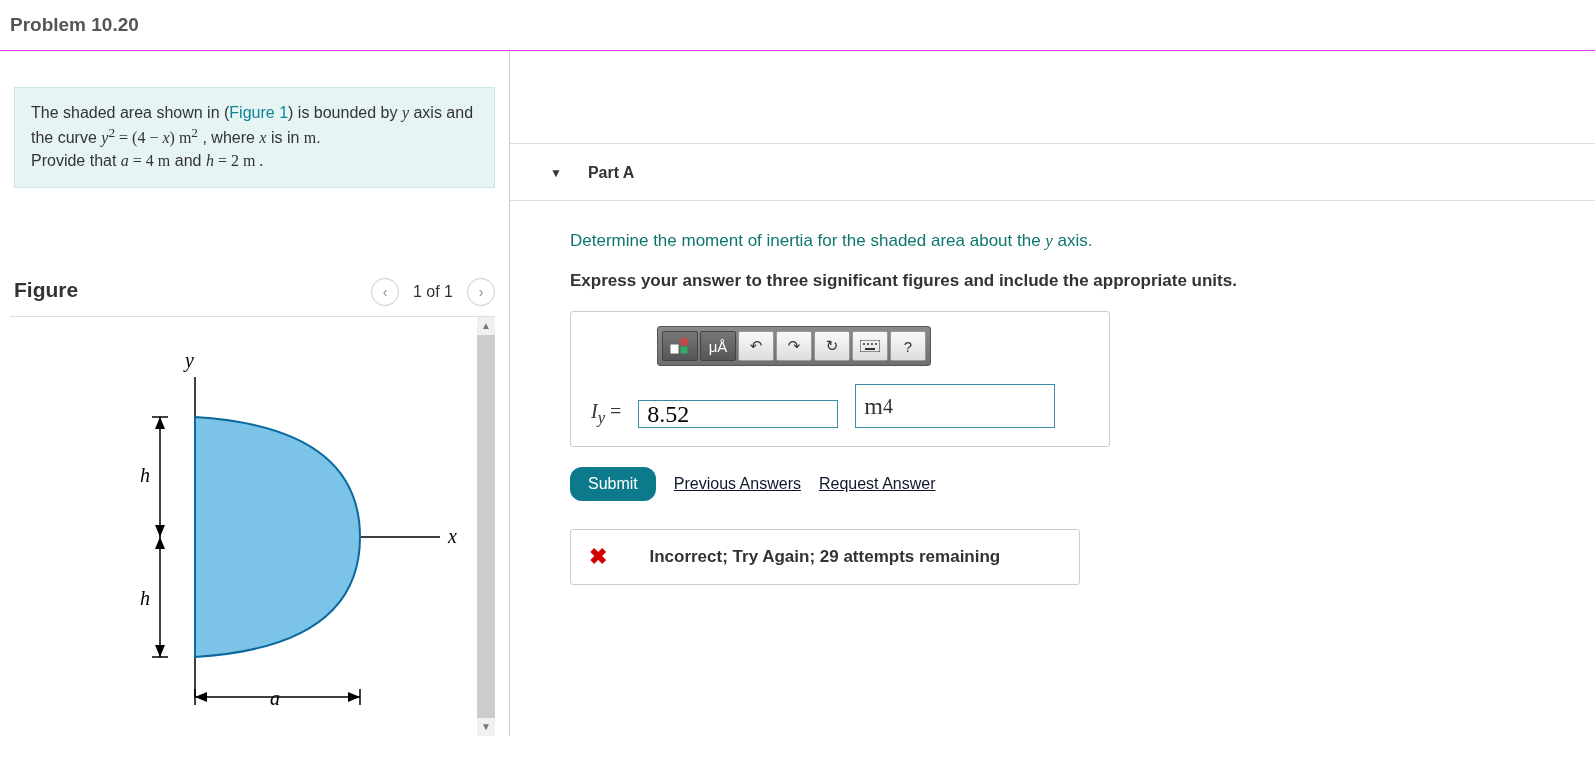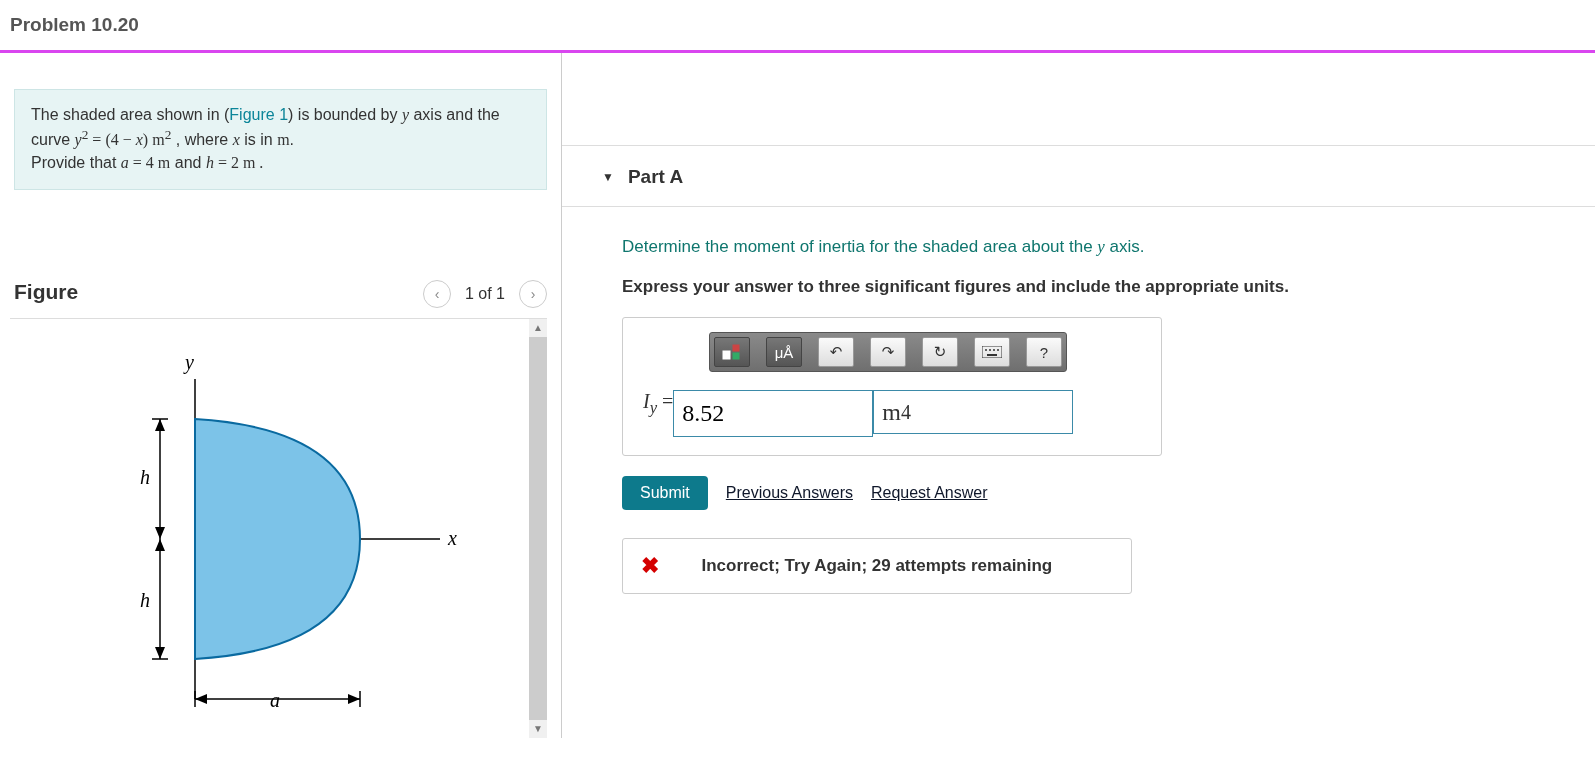--- a/index.html
+++ b/index.html
@@ -1,50 +1,50 @@
 <!DOCTYPE html>
 <html><head>
 <meta charset="utf-8">
 <style>
 * { box-sizing: border-box; margin: 0; padding: 0; }
 body { font-family: Arial, Helvetica, sans-serif; color: #333; background: #fff; width: 1595px; }
-.header { padding: 14px 10px 14px 10px; border-bottom: 3px solid #d946ef; }
+.header { padding: 14px 10px 14px 10px; border-bottom: 1px solid #d946ef; }
 .header h1 { font-size: 19px; font-weight: bold; color: #555; }
 .container { display: flex; }
-.left { width: 562px; border-right: 1px solid #ccc; padding: 0; }
+.left { width: 510px; border-right: 1px solid #ccc; padding: 0; }
 .right { flex: 1; padding: 0; }
 .problem-box { background: #e7f4f4; border: 1px solid #cde5e5; margin: 36px 14px 0 14px; padding: 14px 16px; font-size: 16px; line-height: 1.4; color: #333; }
 .problem-box .link { color: #0c8599; }
 .mathvar { font-style: italic; font-family: 'Times New Roman', serif; }
 .mathtxt { font-family: 'Times New Roman', serif; }
 .figure-header { display: flex; justify-content: space-between; padding: 0 14px; margin-top: 90px; }
 .figure-title { font-size: 21px; font-weight: bold; color: #333; }
 .nav-group { display: flex; align-items: center; gap: 10px; }
 .nav-btn { width: 28px; height: 28px; border: 1px solid #ccc; border-radius: 50%; background: #fff; display: flex; align-items: center; justify-content: center; color: #888; cursor: pointer; font-size: 14px; }
 .nav-text { font-size: 16px; color: #333; padding: 0 4px; }
 .figure-body { position: relative; margin: 10px 14px 0 10px; border-top: 1px solid #ddd; padding-top: 20px; height: 420px; }
 .scrollbar { position: absolute; right: 0; top: 0; width: 18px; height: 100%; background: #f0f0f0; display: flex; flex-direction: column; align-items: center; justify-content: space-between; }
 .scroll-arrow { width: 18px; height: 18px; display:flex; align-items:center; justify-content:center; color:#777; font-size:10px; cursor:pointer; }
 .scroll-track { flex:1; width:18px; background:#ccc; }
 .part-header { display:flex; align-items:center; gap: 14px; padding: 20px 0 18px 40px; margin-top: 92px; border-top: 1px solid #ddd; border-bottom: 1px solid #ddd; }
 .part-caret { font-size: 12px; color: #333; }
-.part-title { font-weight: bold; font-size: 19px; }
+.part-title { font-weight: bold; font-size: 16px; margin-left: 12px; }
 .part-body { padding: 30px 40px 0 60px; }
 .instruction { font-size: 17px; color: #0f766e; margin-bottom: 20px; }
 .bold-instruction { font-weight: bold; font-size: 17px; margin-bottom: 20px; }
 .answer-box { border: 1px solid #ccc; border-radius: 3px; padding: 14px 20px 18px 20px; margin-bottom: 20px; width: 540px; }
-.toolbar { background: linear-gradient(#8a8a8a,#6f6f6f); border: 1px solid #555; border-radius: 3px; display: inline-flex; align-items: center; gap: 16px; padding: 4px; margin-left: 66px; margin-bottom: 18px; }
+.toolbar { background: linear-gradient(#8a8a8a,#6f6f6f); border: 1px solid #555; border-radius: 3px; display: inline-flex; align-items: center; gap: 2px; padding: 4px; margin-left: 66px; margin-bottom: 18px; }
 .tool-btn { width: 36px; height: 30px; background: linear-gradient(#fafafa,#ddd); border: 1px solid #999; border-radius: 2px; display:flex; align-items:center; justify-content:center; font-size:15px; color:#333; cursor:pointer; }
 .tool-btn.dark { background: linear-gradient(#777,#555); color:#fff; border-color:#444; }
-.answer-line { display:flex; align-items:flex-start; gap:0; }
+.answer-line { display:flex; align-items:flex-end; gap:17px; }
 .answer-label { font-size: 20px; font-family:'Times New Roman',serif; }
-.answer-input { width: 200px; height: 47px; border: 1px solid #3b8aa8; font-size: 24px; padding: 4px 8px; font-family:'Times New Roman',serif; }
+.answer-input { width: 200px; height: 28px; border: 1px solid #3b8aa8; font-size: 24px; padding: 4px 8px; font-family:'Times New Roman',serif; }
 .unit-input { width: 200px; height: 44px; border: 1px solid #3b8aa8; font-size: 24px; padding: 4px 8px; font-family:'Times New Roman',serif; display:flex; align-items:center; }
 .submit-row { display:flex; align-items:center; gap:18px; margin-bottom: 28px; }
-.submit-btn { background:#0d7a8c; color:#fff; border:none; padding:8px 18px; font-size:16px; border-radius:4px; cursor:pointer; }
+.submit-btn { background:#0d7a8c; color:#fff; border:none; padding:8px 18px; font-size:16px; border-radius:12px; cursor:pointer; }
 .link-btn { color:#0f172a; text-decoration:underline; font-size:16px; cursor:pointer; }
 .feedback-box { border:1px solid #ccc; border-radius:3px; padding:14px 18px; display:flex; align-items:center; gap:14px; width:510px; margin-bottom: 40px; }
 .x-icon { color:#d40000; font-size:22px; font-weight:bold; }
 .feedback-text { font-size:17px; font-weight:bold; color:#333;margin-left:28px; }
 .provide-feedback { color:#0d7a8c; font-size:17px; cursor:pointer; padding-left: 0; }
 svg.diagram { display:block; margin-left: 30px; }
 </style>
 </head>
 <body>
 

